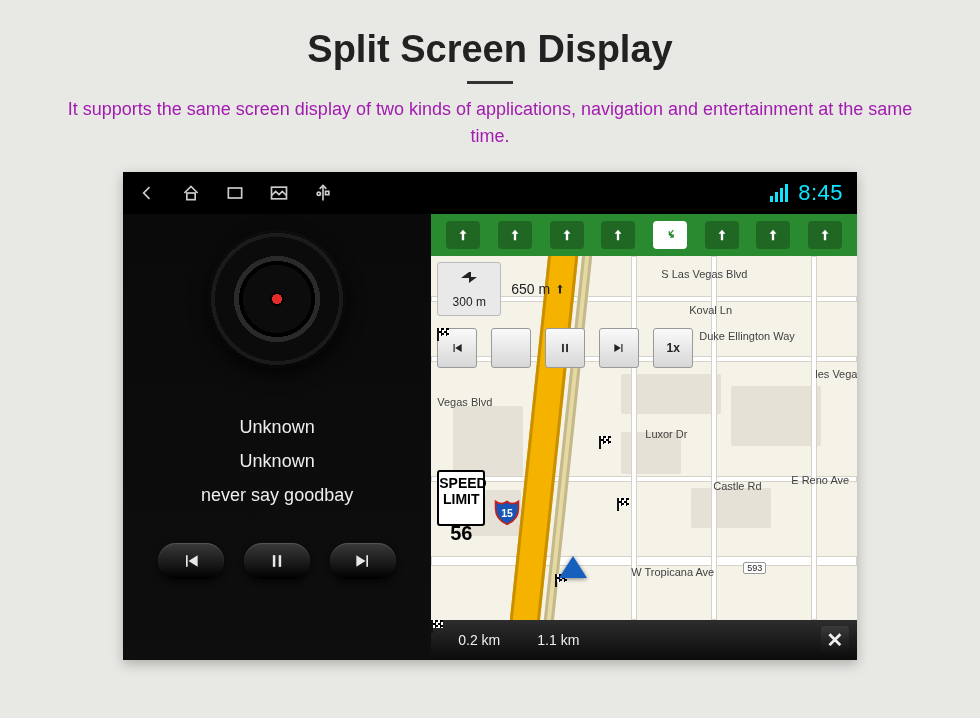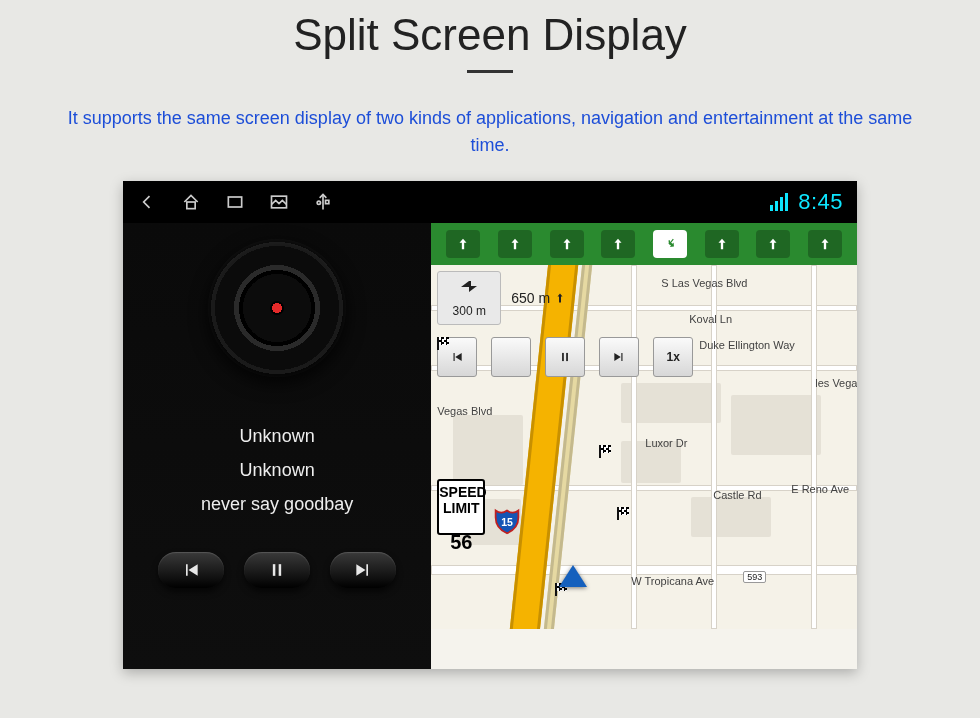--- a/index.html
+++ b/index.html
@@ -1,19 +1,19 @@
 <!DOCTYPE html>
 <html><head>
 <meta charset="utf-8">
 <style>
   *{box-sizing:border-box;margin:0;padding:0}
   body{width:980px;height:718px;background:#e8e8e5;font-family:Arial,Helvetica,sans-serif;overflow:hidden}
-  .hero-title{font-size:44px;font-weight:400;color:#222;text-align:center;padding-top:10px}
+  .hero-title{font-size:38px;font-weight:700;color:#222;text-align:center;padding-top:28px}
   .hero-line{display:block;margin:10px auto 0;border:none;border-top:3px solid #333;width:46px}
-  .hero-sub{color:#1d4ed8;font-size:18px;text-align:center;line-height:1.5;margin:32px auto 0;max-width:860px}
+  .hero-sub{color:#a21caf;font-size:18px;text-align:center;line-height:1.5;margin:12px auto 0;max-width:860px}
   .device{width:734px;height:488px;margin:22px auto 0;background:#000;position:relative;box-shadow:0 4px 12px rgba(0,0,0,.25)}
   
   .statusbar{height:42px;background:#000;display:flex;align-items:center;padding:0 14px;color:#ddd;position:relative}
   .sb-left{display:flex;align-items:center;gap:24px}
   .sb-icon{width:20px;height:20px;display:inline-flex;align-items:center;justify-content:center}
   .sb-icon svg{width:20px;height:20px;stroke:#ccc;fill:none;stroke-width:2}
   .sb-right{position:absolute;right:14px;display:flex;align-items:center;gap:10px}
   .sb-signal{display:inline-flex;align-items:flex-end;gap:2px}
   .sb-signal span{display:inline-block;width:3px;background:#0ee6ff}
   .sb-signal span:nth-child(1){height:6px}.sb-signal span:nth-child(2){height:10px}.sb-signal span:nth-child(3){height:14px}.sb-signal span:nth-child(4){height:18px}
@@ -280,16 +280,27 @@
         <div class="v">56</div>
       </div>
 
       <div class="i15">
         <svg viewBox="0 0 32 32">
             <path d="M3 4c4 3 9 3 13 0 4 3 9 3 13 0v8c0 9-6 15-13 18C9 27 3 21 3 12z" fill="#1455b5" stroke="#c02020" stroke-width="2"></path>
             <text x="16" y="22" text-anchor="middle" font-size="12" fill="#fff" font-weight="700">15</text>
           </svg>
       </div>
 
+      <div class="nav-bottom">
+        <div class="seg">
+          <span class="exit-flag" style="position:static;display:inline-block;width:13px;height:13px"></span>
+          <span>0.2 km</span>
+        </div>
+        <div class="seg">
+          <span class="exit-flag" style="position:static;display:inline-block;width:13px;height:13px"></span>
+          <span>1.1 km</span>
+        </div>
+        <div class="close">✕</div>
+      </div>
     </div>
   </div>
 
 </div>
 
 </body></html>

